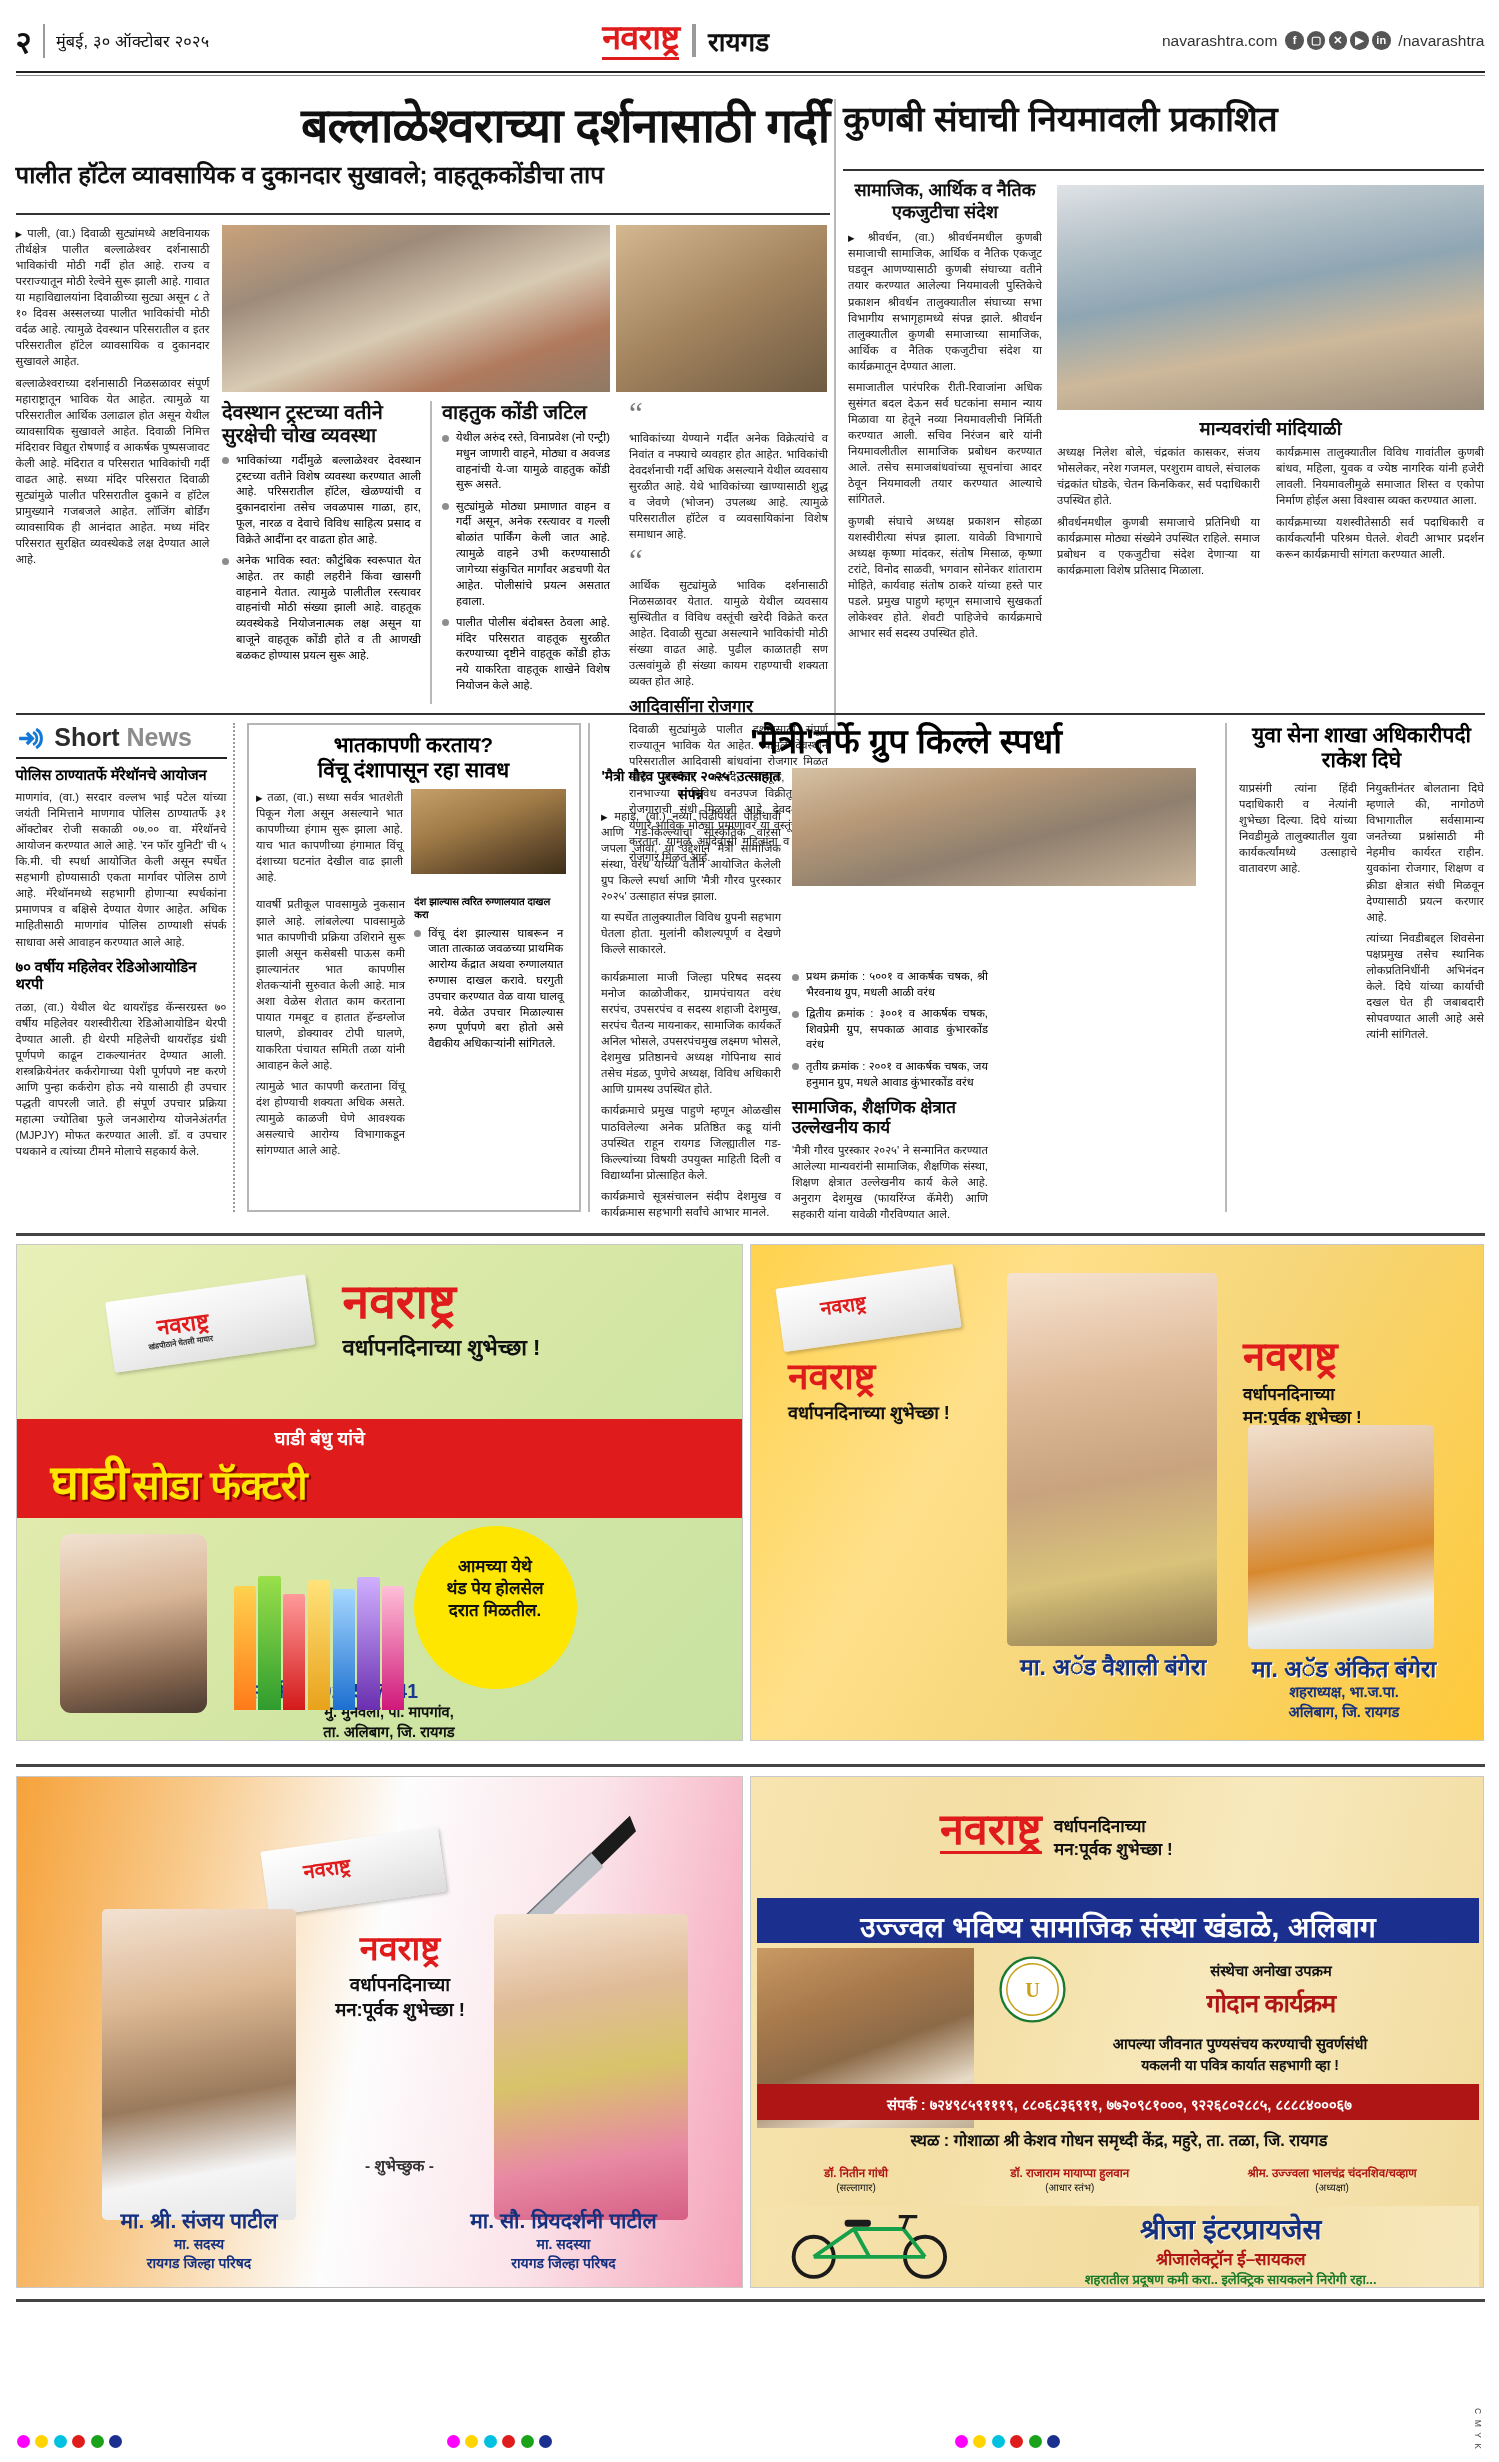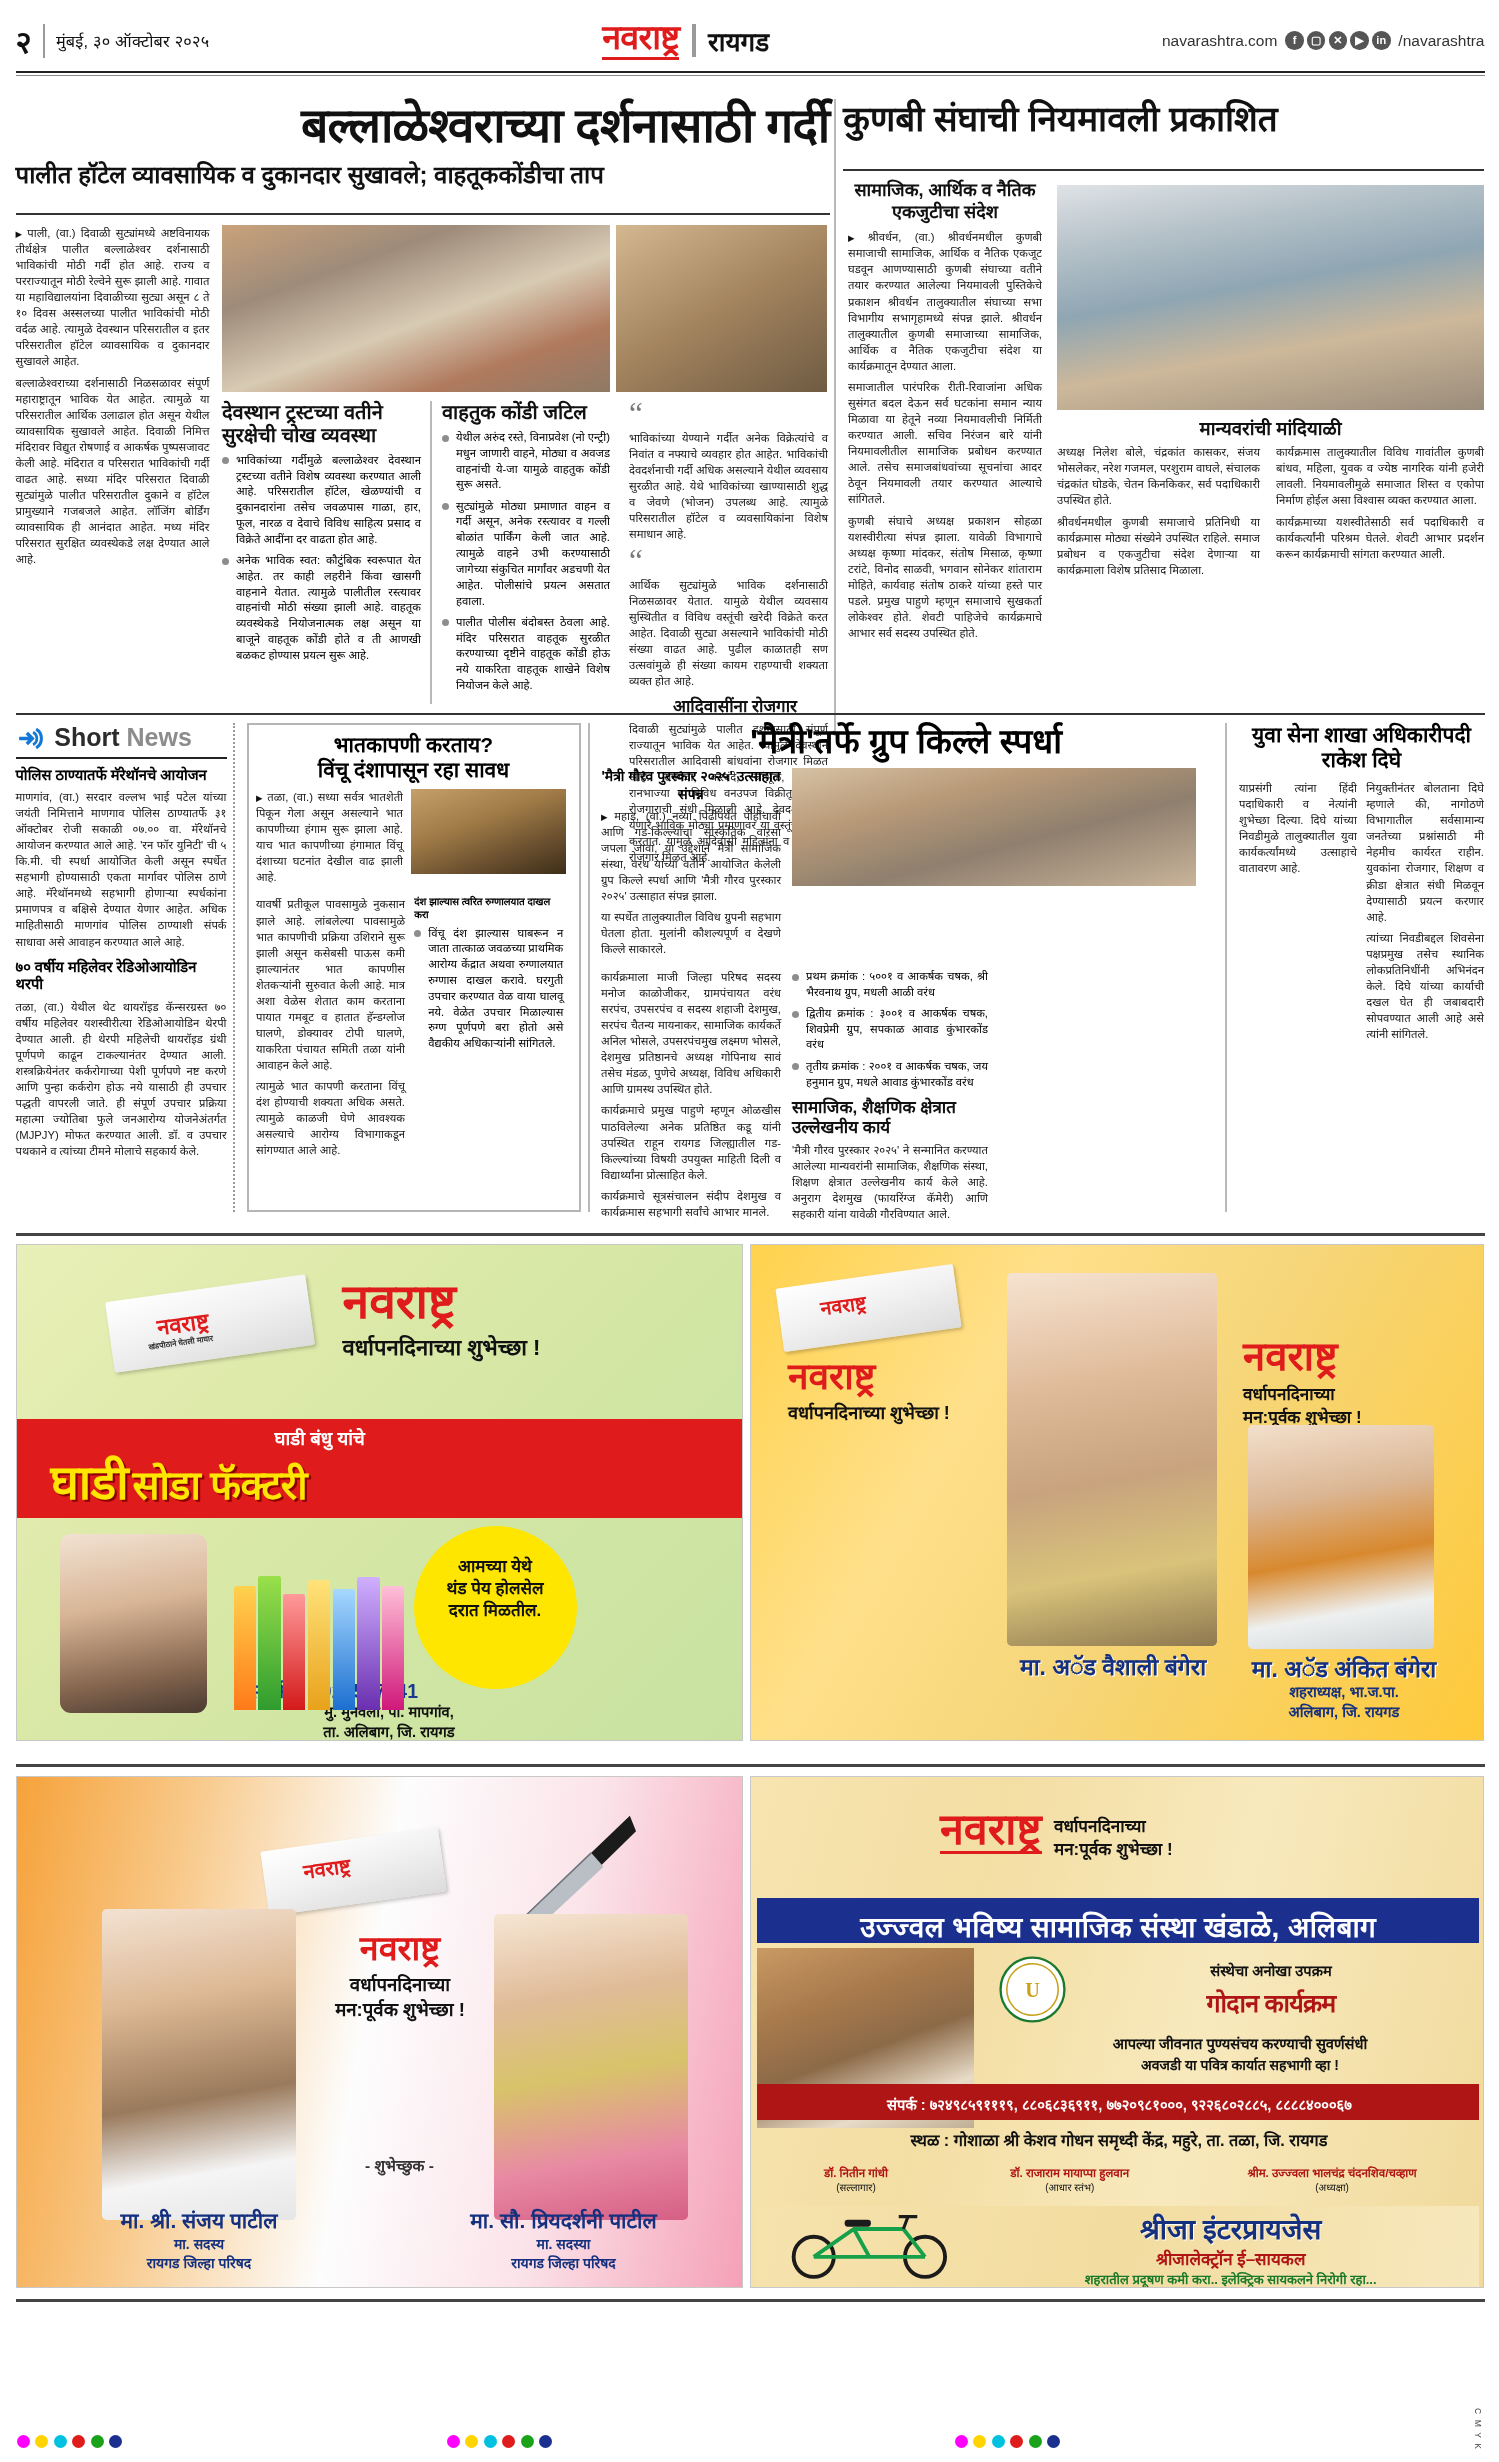--- a/index.html
+++ b/index.html
@@ -276,21 +276,21 @@
 
   <div style="position:absolute;left:629px;top:225px;width:199px;">
     <div style="margin-top:180px;">
       <span class="quote-mark">“</span>
       <div class="col" style="margin-top:3.1px;">भाविकांच्या येण्याने गर्दीत अनेक विक्रेत्यांचे व निवांत व नफ्याचे व्यवहार होत आहेत. भाविकांची देवदर्शनाची गर्दी अधिक असल्याने येथील व्यवसाय सुरळीत आहे. येथे भाविकांच्या खाण्यासाठी शुद्ध व जेवणे (भोजन) उपलब्ध आहे. त्यामुळे परिसरातील हॉटेल व व्यवसायिकांना विशेष समाधान आहे.</div>
     </div>
     <div style="margin-top:9.3px;">
       <span class="quote-mark">“</span>
       <div class="col" style="margin-top:3.1px;">आर्थिक सुट्यांमुळे भाविक दर्शनासाठी निळसळावर येतात. यामुळे येथील व्यवसाय सुस्थितीत व विविध वस्तूंची खरेदी विक्रेते करत आहेत. दिवाळी सुट्या असल्याने भाविकांची मोठी संख्या वाढत आहे. पुढील काळातही सण उत्सवांमुळे ही संख्या कायम राहण्याची शक्यता व्यक्त होत आहे.</div>
     </div>
-    <div class="subhead-sm" style="margin-top:7.8px;margin-left:44px;">आदिवासींना रोजगार</div>
+    <div class="subhead-sm" style="margin-top:7.8px;">आदिवासींना रोजगार</div>
     <div class="col">दिवाळी सुट्यांमुळे पालीत दर्शनासाठी संपूर्ण राज्यातून भाविक येत आहेत. त्यामुळे देवस्थान परिसरातील आदिवासी बांधवांना रोजगार मिळत आहे. रानमेवा, करवंदे, जांभूळ, आवळे, रानभाज्या व विविध वनउपज विक्रीतून त्यांना रोजगाराची संधी मिळाली आहे. देवदर्शनासाठी येणारे भाविक मोठ्या प्रमाणावर या वस्तूंची खरेदी करतात. यामुळे आदिवासी महिलांना व तरुणांना रोजगार मिळत आहे.</div>
   </div>
 
   <div style="position:absolute;left:848px;top:180px;width:194px;">
     <div class="kicker-c">सामाजिक, आर्थिक व नैतिक एकजुटीचा संदेश</div>
     <div class="col">
       <p class="lede">श्रीवर्धन, (वा.) श्रीवर्धनमधील कुणबी समाजाची सामाजिक, आर्थिक व नैतिक एकजूट घडवून आणण्यासाठी कुणबी संघाच्या वतीने तयार करण्यात आलेल्या नियमावली पुस्तिकेचे प्रकाशन श्रीवर्धन तालुक्यातील संघाच्या सभा विभागीय सभागृहामध्ये संपन्न झाले. श्रीवर्धन तालुक्यातील कुणबी समाजाच्या सामाजिक, आर्थिक व नैतिक एकजुटीचा संदेश या कार्यक्रमातून देण्यात आला.</p>
       <p>समाजातील पारंपरिक रीती-रिवाजांना अधिक सुसंगत बदल देऊन सर्व घटकांना समान न्याय मिळावा या हेतूने नव्या नियमावलीची निर्मिती करण्यात आली. सचिव निरंजन बारे यांनी नियमावलीतील सामाजिक प्रबोधन करण्यात आले. तसेच समाजबांधवांच्या सूचनांचा आदर ठेवून नियमावली तयार करण्यात आल्याचे सांगितले.</p>
       <p>कुणबी संघाचे अध्यक्ष प्रकाशन सोहळा यशस्वीरीत्या संपन्न झाला. यावेळी विभागाचे अध्यक्ष कृष्णा मांदकर, संतोष मिसाळ, कृष्णा टरांटे, विनोद साळवी, भगवान सोनेकर शांताराम मोहिते, कार्यवाह संतोष ठाकरे यांच्या हस्ते पार पडले. प्रमुख पाहुणे म्हणून समाजाचे सुखकर्ता लोकेश्वर होते. शेवटी पाहिजेचे कार्यक्रमाचे आभार सर्व सदस्य उपस्थित होते.</p>
     </div>
@@ -534,21 +534,21 @@
 
     <svg style="position:absolute;left:248px;top:179px;" width="67" height="67" viewBox="0 0 86 86">
       <circle cx="43" cy="43" r="41" fill="#fff" stroke="#1b7a2f" stroke-width="3"></circle>
       <circle cx="43" cy="43" r="33" fill="#fff" stroke="#c8a21a" stroke-width="2"></circle>
       <text x="43" y="52" font-size="26" font-weight="bold" fill="#c8a21a" text-anchor="middle" font-family="Liberation Serif, serif">U</text>
     </svg>
 
     <div style="position:absolute;left:326px;top:183px;width:388px;text-align:center;font-size:14.7px;font-weight:bold;color:#111;">संस्थेचा अनोखा उपक्रम</div>
     <div class="godan" style="position:absolute;left:326px;top:208px;width:388px;text-align:center;">गोदान कार्यक्रम</div>
     <div style="position:absolute;left:256px;top:256px;width:466px;text-align:center;font-size:14.7px;font-weight:bold;color:#111;">आपल्या जीवनात पुण्यसंचय करण्याची सुवर्णसंधी</div>
-    <div style="position:absolute;left:256px;top:278px;width:466px;text-align:center;font-size:14px;font-weight:bold;color:#111;">अवजडी या पवित्र कार्यात सहभागी व्हा !</div>
+    <div style="position:absolute;left:256px;top:278px;width:466px;text-align:center;font-size:14px;font-weight:bold;color:#111;">यकलनी या पवित्र कार्यात सहभागी व्हा !</div>
 
     <div class="ad4-redband" style="top:307px;"></div>
     <div class="ad4-contact" style="position:absolute;left:15.5px;top:317px;width:706px;text-align:center;">संपर्क : ७२४९८५९१११९, ८८०६८३६९११, ७७२०९८१०००, ९२२६८०२८८५,    ८८८८४०००६७</div>
 
     <div class="ad4-venue" style="position:absolute;left:11px;top:352px;width:714px;text-align:center;">स्थळ : गोशाळा श्री केशव गोधन समृध्दी केंद्र, महुरे, ता. तळा, जि. रायगड</div>
 
     <div style="position:absolute;left:7.8px;top:388px;width:719px;display:flex;">
       <div style="flex:1;">
         <div class="sig-name">डॉ. नितीन गांधी</div>
         <div class="sig-role">(सल्लागार)</div>

